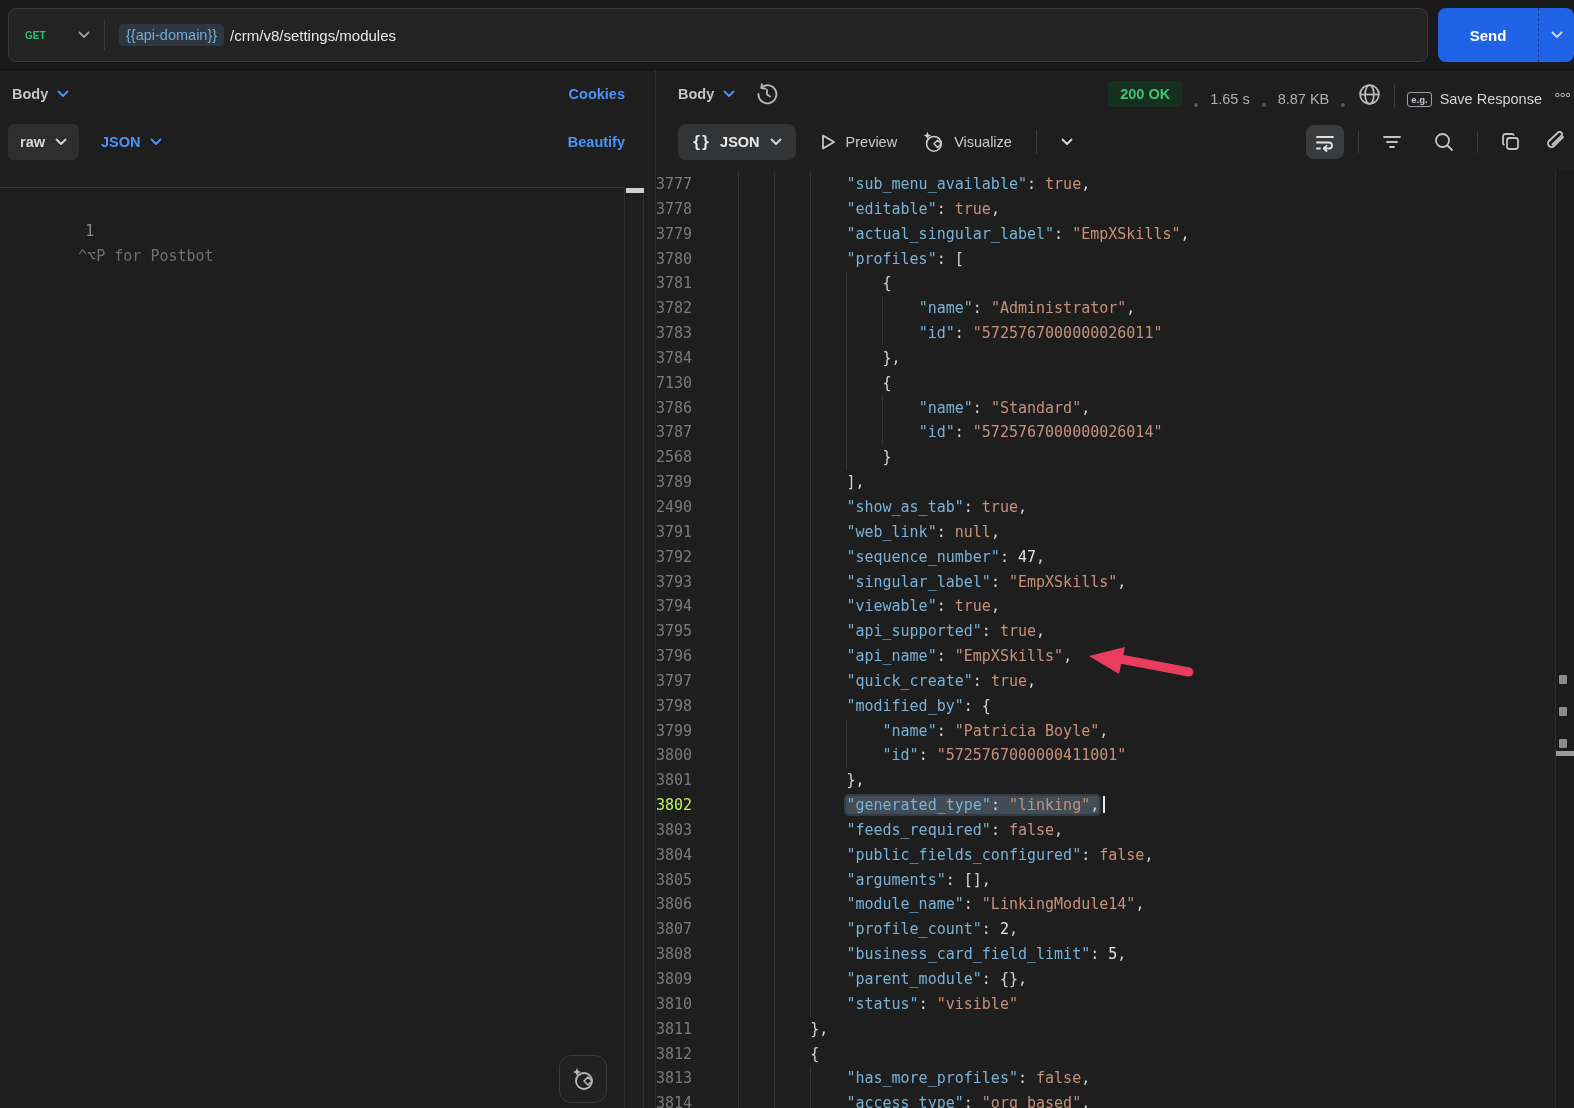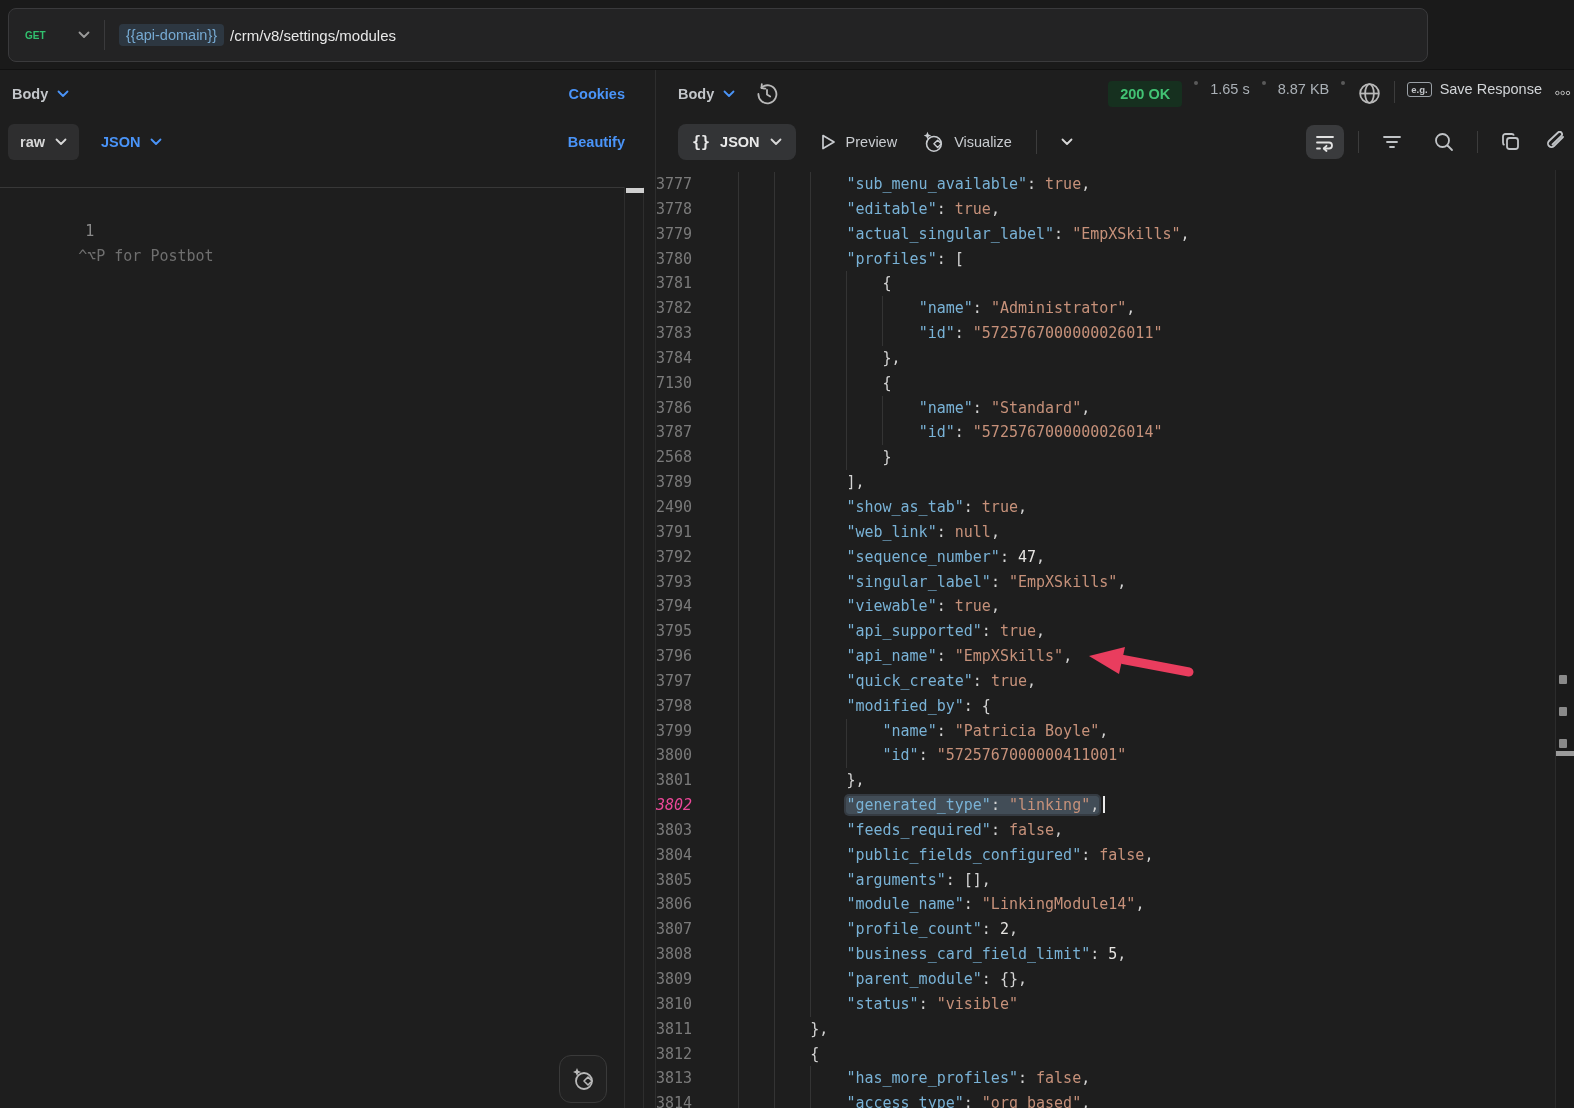--- a/index.html
+++ b/index.html
@@ -42,41 +42,41 @@
   #left-editor { position:absolute; left:0; top:118px; right:31px; bottom:0; }
   #le-line { height:25px; line-height:25px; font-size:15px; white-space:pre; margin-top:6px; }
   #le-num { display:inline-block; width:40px; text-align:right; color:#8a8a8a; }
   #le-ph { color:#6f6f6f; margin-left:24px; }
   #le-scroll-track { position:absolute; left:624px; top:117px; width:20px; bottom:0; border-left:1px solid #2e2e2e; border-right:1px solid #2e2e2e; }
   #le-thumb { position:absolute; left:1px; top:1px; width:18px; height:5px; background:#cfcfcf; }
   #postbot-btn { position:absolute; left:559px; top:985px; width:48px; height:48px; border:1px solid #3a3a3a; border-radius:12px; background:#212121; display:flex; align-items:center; justify-content:center; cursor:pointer; }
 
   
   #rp-row1 { height:48px; padding:0 0 0 22px; justify-content:space-between; }
-  #rp-meta { display:flex; align-items:flex-start; gap:12px; padding-right:0; }
+  #rp-meta { display:flex; align-items:flex-end; gap:12px; padding-right:0; }
   #status-badge { background:#16301f; color:#42c374; font-weight:700; font-size:14.5px; border-radius:4px; padding:5px 12px; cursor:pointer; }
   .meta-dot { width:4px; height:4px; border-radius:50%; background:#5a5a5a; }
   .meta-text { color:#aab0b6; font-size:14.5px; }
   .icon-btn { display:flex; align-items:center; justify-content:center; cursor:pointer; }
   #save-response { display:flex; align-items:center; gap:8px; color:#d2d5d8; font-size:14.5px; cursor:pointer; }
   .eg-box { border:1.5px solid #9aa0a6; border-radius:3px; color:#c3c6ca; font-size:9.5px; font-weight:700; padding:1px 3px; }
   #rp-row2 { height:47px; padding:0 0 0 22px; justify-content:space-between; }
   #fmt-pill { background:#333436; border-radius:8px; height:36px; padding:0 14px; display:flex; align-items:center; gap:10px; color:#eaeaea; font-size:14.5px; font-weight:600; cursor:pointer; }
   .tool { display:flex; align-items:center; gap:9px; color:#c9ccd0; font-size:14.5px; cursor:pointer; }
   .tool-icons { display:flex; align-items:center; gap:14px; padding-right:6px; }
   .tool-icons .vdiv { height:22px; background:#3c3c3c; }
   .ibox { width:38px; height:34px; border-radius:8px; display:flex; align-items:center; justify-content:center; cursor:pointer; }
   .ibox.active { background:#3a3b3d; }
 
   
   #code-area { position:absolute; left:0; top:100px; right:19px; bottom:0; overflow:hidden; font-family:"DejaVu Sans Mono", monospace; font-size:15px; }
   #code-lines { padding-top:2px; }
   .code-line { position:relative; height:24.85px; line-height:24.85px; white-space:pre; }
   .code-line .ln { display:inline-block; width:57px; text-align:left; color:#7a7a7a; }
-  .code-line.active .ln { color:#ec4899;font-style:italic; }
+  .code-line.active .ln { color:#bef264; }
   .line-body { display:inline-block; position:relative; margin-left:25px; height:100%; }
   .guide { position:absolute; top:0; bottom:0; width:1px; background:#343434; }
   .tk-key { color:#79b2d6; }
   .tk-str { color:#c6917a; }
   .tk-bool { color:#c6917a; }
   .tk-nul { color:#c6917a; }
   .tk-num { color:#e6e4e1; }
   .tk-pun { color:#d4d4d4; }
   .sel-span { background:rgba(96,116,134,.55); border-radius:3px; box-shadow:0 0 0 2px rgba(96,116,134,.35); }
   .caret { display:inline-block; width:2px; height:17px; background:#eaeaea; vertical-align:-3px; margin-left:4px; }
@@ -98,20 +98,28 @@
       <span>GET</span>
       <svg class="chev" viewBox="0 0 12 8">
           <polyline points="1.5,1.5 6,6 10.5,1.5"></polyline>
         </svg>
     </div>
     <div class="vdiv"></div>
     <div id="url">
       <span class="var-pill">{{api-domain}}</span>
       <span>/crm/v8/settings/modules</span>
     </div>
+  </div>
+  <div id="send-btn">
+    <span class="send-label">Send</span>
+    <span class="send-split">
+      <svg class="chev white" viewBox="0 0 12 8">
+          <polyline points="1.5,1.5 6,6 10.5,1.5"></polyline>
+        </svg>
+    </span>
   </div>
 </div>
 
 <div id="left-panel">
   <div class="row" id="lp-row1">
     <div class="dd-label">
       <span>Body</span>
       <svg class="chev blue" viewBox="0 0 12 8">
           <polyline points="1.5,1.5 6,6 10.5,1.5"></polyline>
         </svg>

